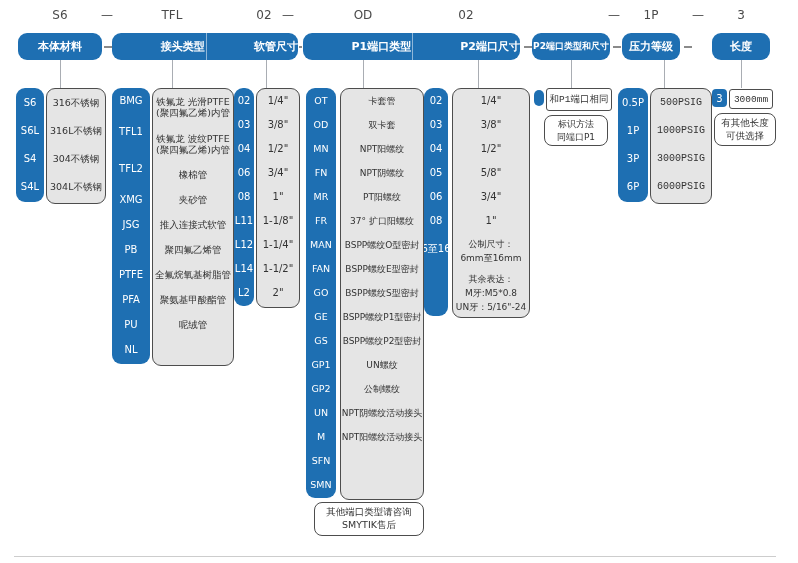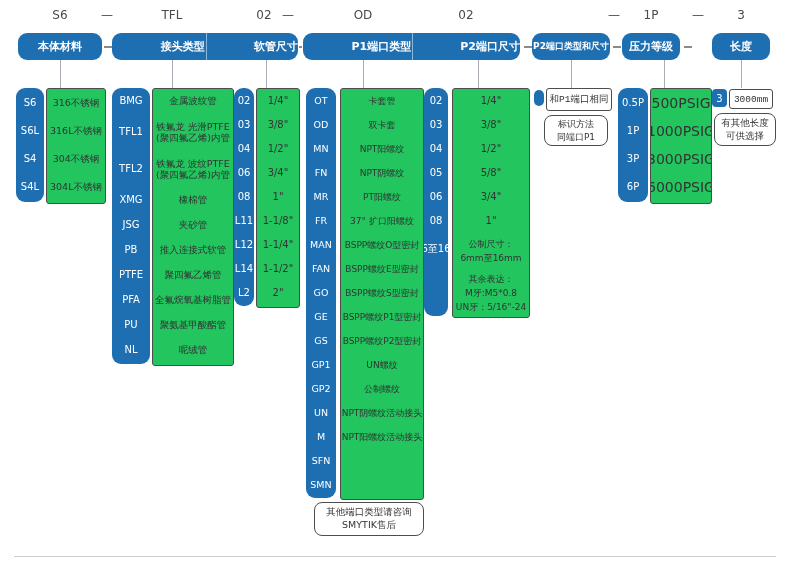--- a/index.html
+++ b/index.html
@@ -12,27 +12,27 @@
        display:flex;align-items:center;justify-content:center;font-size:11px;font-weight:600;white-space:nowrap;}
   .hdr .cell{display:flex;align-items:center;justify-content:center;height:100%;padding-left:48px;}
   .hdr .vdiv{width:1px;height:100%;background:rgba(255,255,255,.5);}
   .hdash{position:absolute;top:46px;width:8px;height:2px;background:#8a8a8a;}
   .tick{position:absolute;top:60px;width:1px;height:28px;background:#a9adb3;}
   
   .cbar{position:absolute;background:var(--blue);border-radius:9px;color:#fff;display:flex;flex-direction:column;overflow:hidden;}
   .gen{display:flex;flex-direction:column;}
   .cbar .cell{display:flex;align-items:center;justify-content:center;font-size:10px;flex:0 0 auto;white-space:nowrap;}
   
-  .dbox{position:absolute;background:#22c55e;border:1px solid var(--bd);border-radius:3px;display:flex;flex-direction:column;overflow:hidden;}
+  .dbox{position:absolute;background:#e5e5e5;border:1px solid var(--bd);border-radius:9px;display:flex;flex-direction:column;overflow:hidden;}
   .dbox .cell{display:flex;flex-direction:column;align-items:center;justify-content:center;text-align:center;
               font-size:10px;line-height:1.15;flex:0 0 auto;white-space:nowrap;}
   .rh28 > .cell{height:28px;} .rh25 > .cell{height:25px;} .rh24 > .cell{height:24px;}
   .rh25 > .cell.tall{height:37px;} .cell.multi{font-size:8.5px;}
   .joint-descs > .cell{font-size:9.5px;} .p1-descs > .cell{font-size:9px;} .body-descs > .cell{font-size:9.5px;}
-  .press-descs > .cell{font-size:14px;}
+  .press-descs > .cell{font-size:10px;font-family:Liberation Mono, monospace;}
   .c-p1 .cell{font-size:9.5px;} .spec-code{flex:1;align-items:flex-start;justify-content:center;padding-top:10px;font-size:9px;}
   .spec-lines{flex:1;display:flex;flex-direction:column;align-items:center;justify-content:flex-start;padding-top:5px;
               font-size:9px;line-height:1.55;text-align:left;}
   .spec-lines div{white-space:nowrap;}
   .spec-lines div:nth-child(3){margin-top:7px;}
   
   .note{position:absolute;background:#fff;border:1px solid var(--bd);border-radius:8px;display:flex;flex-direction:column;
         align-items:center;justify-content:center;font-size:9.5px;line-height:1.35;text-align:center;color:#333;}
   .pill{position:absolute;background:var(--blue);border-radius:5px;color:#fff;display:flex;align-items:center;justify-content:center;font-size:10px;}
   .vbox{position:absolute;background:#fff;border:1px solid var(--bd);border-radius:3px;display:flex;align-items:center;justify-content:center;font-size:9.5px;font-family:Liberation Mono, monospace;}
@@ -126,23 +126,20 @@
         <div class="cell">JSG</div>
         <div class="cell">PB</div>
         <div class="cell">PTFE</div>
         <div class="cell">PFA</div>
         <div class="cell">PU</div>
         <div class="cell">NL</div>
       </div>
   </div>
   <div class="dbox" style="left:152px;top:88px;width:80px;height:276px">
     <div class="gen rh25 joint-descs">
-        <div class="cell">
-          <div>金属波纹管</div>
-        </div>
         <div class="cell tall multi">
           <div>铁氟龙 光滑PTFE</div>
           <div>(聚四氟乙烯)内管</div>
         </div>
         <div class="cell tall multi">
           <div>铁氟龙 波纹PTFE</div>
           <div>(聚四氟乙烯)内管</div>
         </div>
         <div class="cell">
           <div>橡棉管</div>

